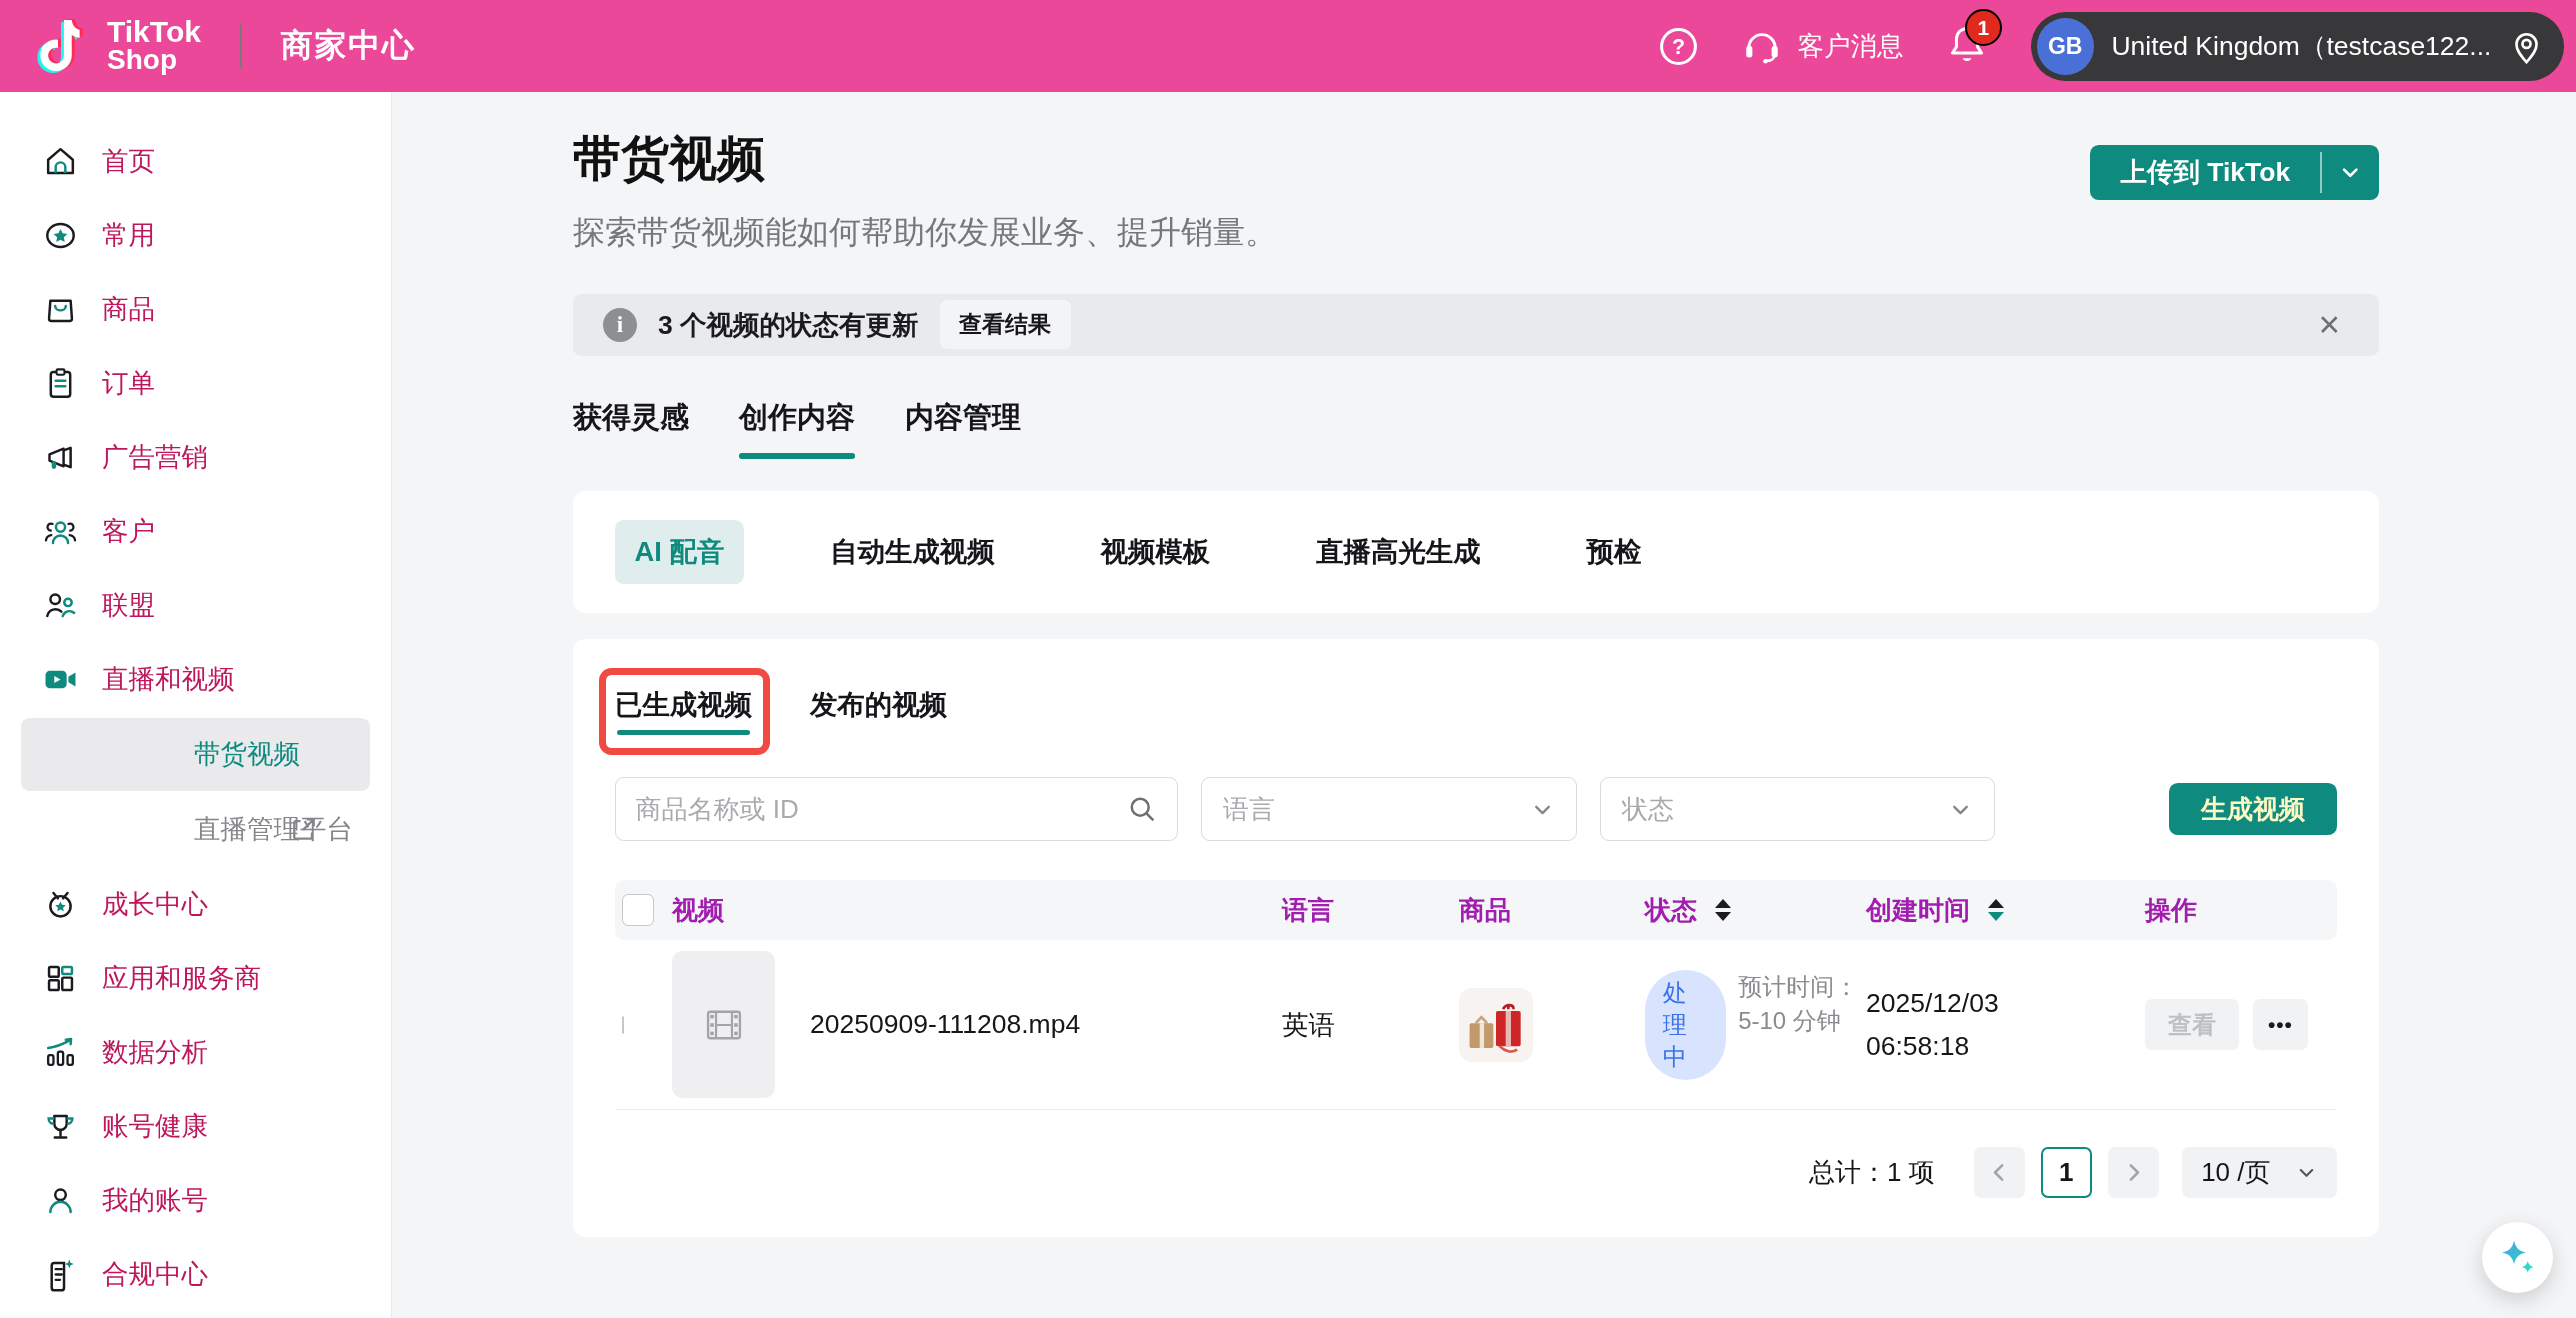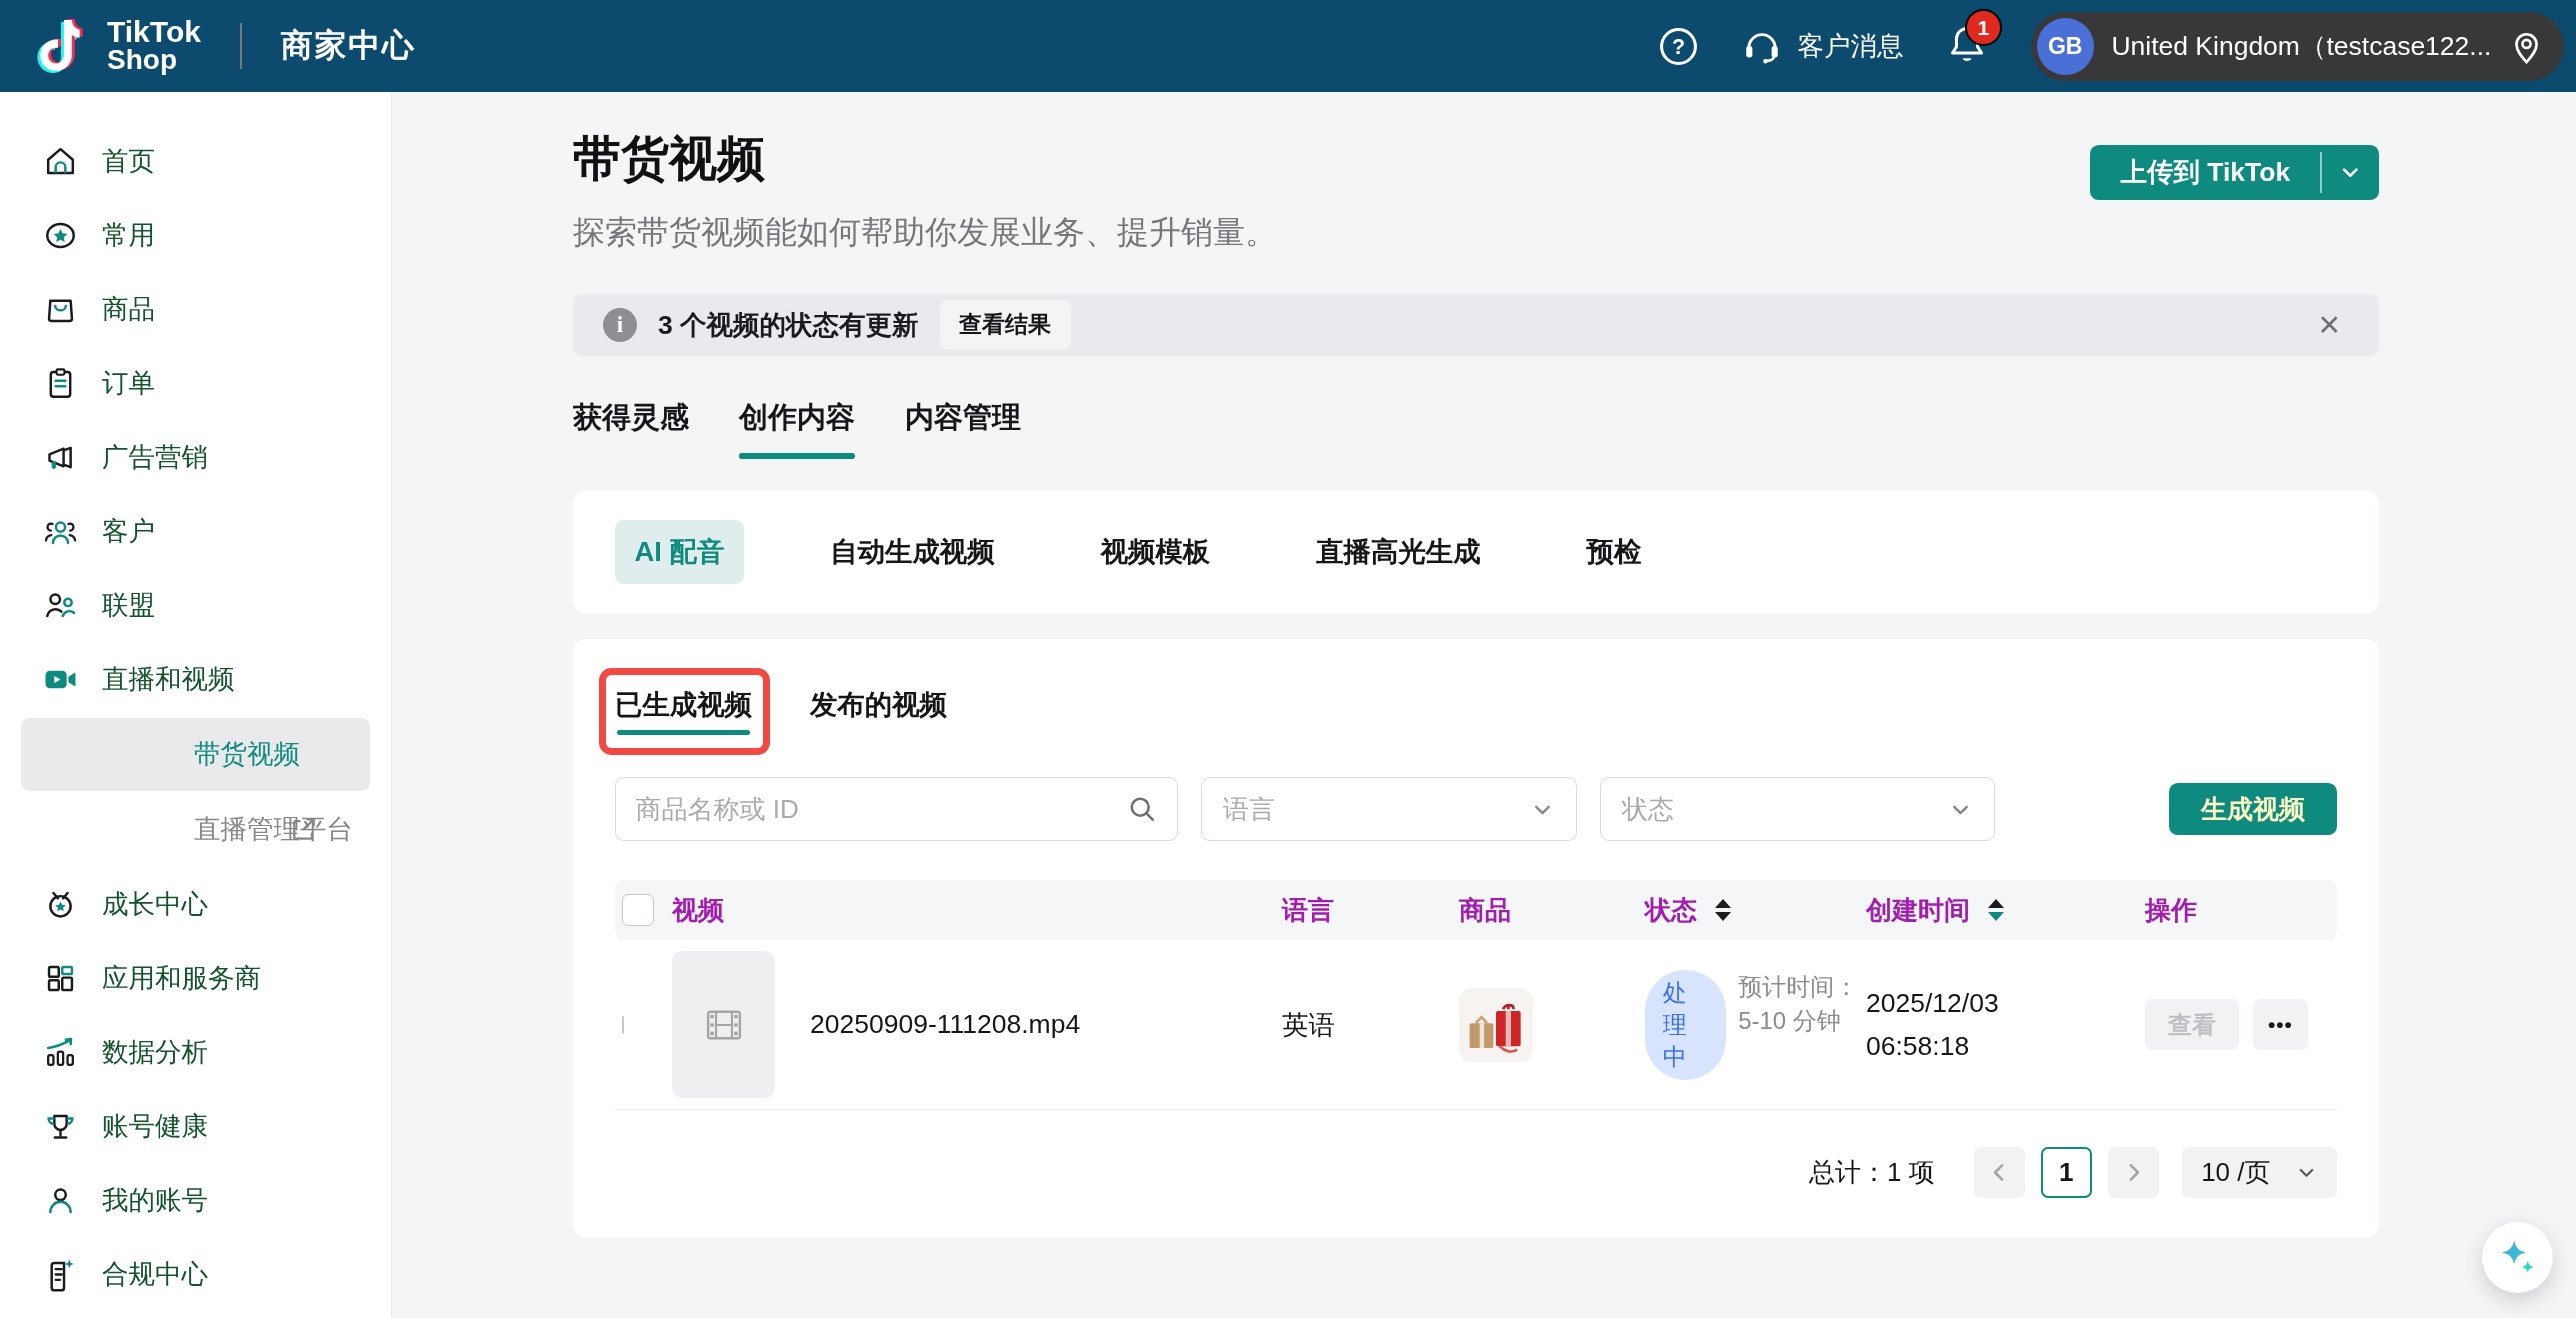--- a/index.html
+++ b/index.html
@@ -1,42 +1,42 @@
 <!DOCTYPE html>
 <html style="font-size:14px"><head>
 <meta charset="utf-8">
 <style>
   * { margin:0; padding:0; box-sizing:border-box; }
   html,body { width:2576px; height:1318px; }
   body { font-family:"Liberation Sans","DejaVu Sans",sans-serif; background:#f4f5f7; color:#16161a; overflow:hidden; }
   .screen { width:2576px; height:1318px; display:flex; flex-direction:column; position:relative; }
 
   
-  .topbar { height:92px; background:#0c4a6e; display:flex; align-items:center; justify-content:space-between; padding:0 12.4px 0 34px; flex:0 0 auto; }
+  .topbar { height:92px; background:#ec4899; display:flex; align-items:center; justify-content:space-between; padding:0 12.4px 0 34px; flex:0 0 auto; }
   .brand { display:flex; align-items:center; gap:23px; }
   .logo-note { width:50px; height:57px; }
   .brand-text { color:#fff; font-weight:bold; line-height:0.95; }
   .brand-text .l1 { font-size:30px; display:block; }
   .brand-text .l2 { font-size:28px; display:block; }
   .brand-divider { width:1.8px; height:46px; background:#7a7a7a; margin:0 16px; }
   .app-title { color:#fff; font-size:32px; font-weight:bold; letter-spacing:1.8px; }
   .top-actions { display:flex; align-items:center; gap:42px; }
   .icon-btn { display:flex; align-items:center; gap:14px; color:#fff; cursor:pointer; }
   .icon-btn .lbl { font-size:26.5px; }
   .bell-wrap { position:relative; }
   .badge { position:absolute; top:-14px; right:-12.4px; min-width:37px; height:37px; background:#e02a20; border-radius:884px; color:#fff; font-size:21px; font-weight:bold; display:flex; align-items:center; justify-content:center; border:2.7px solid #000; }
   .account-pill { display:flex; align-items:center; gap:17.7px; background:#38383a; border-radius:884px; padding:5.3px 19.5px 5.3px 5.3px; height:69px; }
   .gb-circle { width:57px; height:57px; border-radius:50%; background:#4a70d8; color:#fff; font-size:23px; font-weight:bold; display:flex; align-items:center; justify-content:center; }
   .account-pill .lbl { color:#fff; font-size:26.5px; }
 
   
   .body-row { flex:1; display:flex; min-height:0; }
   .sidebar { width:392px; background:#fff; border-right:1.8px solid #ebebed; padding:32px 0 0 0; flex:0 0 auto; overflow:hidden; }
   .nav-item { display:flex; align-items:center; height:74px; padding-left:42px; gap:23px; cursor:pointer; }
-  .nav-item .nlbl { font-size:26.5px; color:#14532d;font-family:Liberation Serif, serif; }
+  .nav-item .nlbl { font-size:26.5px; color:#be185d;font-family:Liberation Serif, serif; }
   .nav-item svg { width:37px; height:37px; flex:0 0 auto; }
   .sub-item { display:flex; align-items:center; height:73px; margin:1.8px 21px; padding-left:173px; border-radius:8.8px; cursor:pointer; position:relative; }
   .sub-item .nlbl { font-size:26.5px; color:#85868a; }
   .sub-item.selected { background:#eaeaec; }
   .sub-item.selected .nlbl { color:#0e8a7f; }
   .ext-ic { position:absolute; right:51px; }
 
   .main { flex:1; padding:35px 197px 0 181px; position:relative; min-width:0; }
 
   .title-row { display:flex; justify-content:space-between; align-items:flex-start; }

